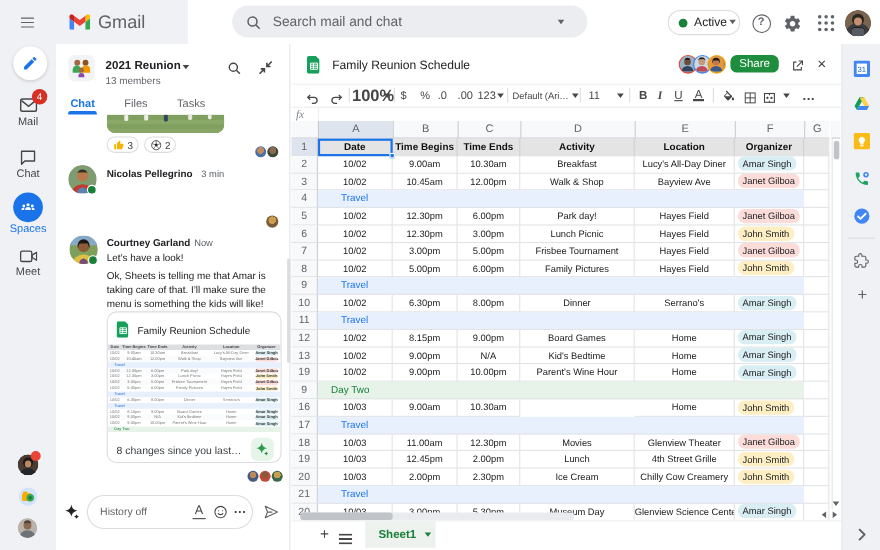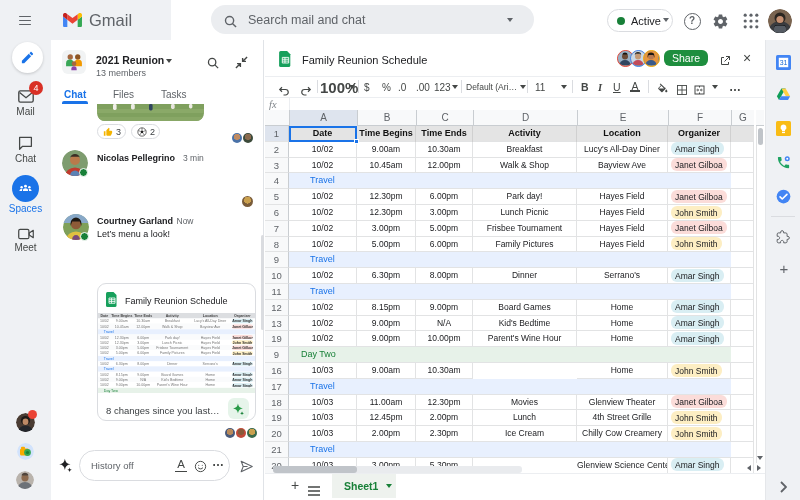--- a/index.html
+++ b/index.html
@@ -176,21 +176,22 @@
         <circle cx="13" cy="13" r="13" fill="#7fa05a"></circle>
         <rect x="0" y="0" width="26" height="9" fill="#88a8c8"></rect>
         <circle cx="13" cy="10" r="5.2" fill="#8d5b38"></circle>
         <path d="M7.6 9 a5.4 5.4 0 0 1 10.8 0 v3 l-1.6-4.6 h-7.6 l-1.6 4.6 z" fill="#1d1812"></path>
         <path d="M3 26 a10 8.6 0 0 1 20 0 z" fill="#e0c040"></path>
         <path d="M9 26 a4 5 0 0 1 8 0 z" fill="#7a4a7a"></path>
       </svg></div>
 <div class="a" style="left:80px;top:232px;width:9px;height:9px;background:#188038;border:1.5px solid #fff;border-radius:50%;"></div>
 <div class="a" style="left:97px;top:215px;width:100px;height:12px;font-size:9px;font-weight:700;color:#202124;line-height:12px;white-space:nowrap;">Courtney Garland</div>
 <div class="a" style="left:176.5px;top:216px;width:30px;height:11px;font-size:8.5px;color:#5f6368;line-height:11px;">Now</div>
-<div class="a" style="left:97px;top:227.5px;width:120px;height:12px;font-size:9px;color:#202124;line-height:12px;white-space:nowrap;">Let’s menu a look!</div>
+<div class="a" style="left:97px;top:227.5px;width:120px;height:12px;font-size:9px;color:#202124;line-height:12px;white-space:nowrap;">Let’s have a look!</div>
+<div class="a" style="left:97px;top:244.5px;width:165px;height:40px;font-size:9px;color:#202124;line-height:12.8px;white-space:nowrap;">Ok, Sheets is telling me that Amar is<br>taking care of that. I’ll make sure the<br>menu is something the kids will like!</div>
 <div class="a" style="left:97px;top:283px;width:159px;height:138px;background:#fff;border:1px solid #dadce0;border-radius:9px;"></div>
 <div class="a" style="left:106px;top:291.5px;width:12px;height:15px;"><svg width="12" height="15" viewBox="0 0 16 20">
         <path d="M2 0 h8 l4 4 v14 a2 2 0 0 1 -2 2 h-10 a2 2 0 0 1 -2 -2 v-16 a2 2 0 0 1 2 -2 z" fill="#17a05c"></path>
         <path d="M4 8 h8 v7 h-8 z M4 10.3 h8 M4 12.6 h8 M7.3 8 v7" stroke="#fff" stroke-width="1.1" fill="none"></path>
       </svg></div>
 <div class="a" style="left:125px;top:294.5px;width:120px;height:12px;font-size:9px;font-weight:500;color:#202124;line-height:12px;white-space:nowrap;">Family Reunion Schedule</div>
 <div class="a" style="left:98px;top:313px;width:157px;height:80px;overflow:hidden;">
       <div class="a" style="left:0;top:0;width:271px;height:146px;transform:scale(0.58);transform-origin:0 0;">
         <div class="a" style="left:0px;top:0px;width:270.69px;height:9.18966px;background:#dcdee1;"></div>
         <div class="a" style="left:0px;top:1.2px;width:22px;height:7px;font-size:6.2px;font-weight:700;color:#444;text-align:center;line-height:7px;overflow:hidden;">Date</div>
@@ -544,20 +545,21 @@
 <div class="a" style="left:731px;top:426.2px;width:23px;height:15.8px;border-right:1px solid #e2e3e4;border-bottom:1px solid #e2e3e4;"></div>
 <div class="a" style="left:265px;top:442px;width:24px;height:15.8px;background:#f8f9fa;border-bottom:1px solid #e2e3e4;border-right:1px solid #c9cdd1;font-size:9.5px;color:#5f6368;text-align:center;line-height:15.8px;">21</div>
 <div class="a" style="left:289px;top:442px;width:442px;height:15.8px;background:#e8f0fe;border-bottom:1px solid #e2e3e4;font-size:9px;color:#1a73e8;">
       <span class="a" style="left:21px;top:0;line-height:15.8px;">Travel</span>
     </div>
 <div class="a" style="left:731px;top:442px;width:23px;height:15.8px;border-bottom:1px solid #e2e3e4;border-right:1px solid #e2e3e4;"></div>
 <div class="a" style="left:265px;top:457.8px;width:24px;height:15.8px;background:#f8f9fa;border-bottom:1px solid #e2e3e4;border-right:1px solid #c9cdd1;font-size:9.5px;color:#5f6368;text-align:center;line-height:15.8px;">20</div>
 <div class="a" style="left:289px;top:457.8px;width:68px;height:15.8px;border-right:1px solid #e2e3e4;border-bottom:1px solid #e2e3e4;font-size:8.5px;color:#202124;text-align:center;line-height:15.8px;white-space:nowrap;overflow:hidden;">10/03</div>
 <div class="a" style="left:357px;top:457.8px;width:59px;height:15.8px;border-right:1px solid #e2e3e4;border-bottom:1px solid #e2e3e4;font-size:8.5px;color:#202124;text-align:center;line-height:15.8px;white-space:nowrap;overflow:hidden;">3.00pm</div>
 <div class="a" style="left:416px;top:457.8px;width:57px;height:15.8px;border-right:1px solid #e2e3e4;border-bottom:1px solid #e2e3e4;font-size:8.5px;color:#202124;text-align:center;line-height:15.8px;white-space:nowrap;overflow:hidden;">5.30pm</div>
+<div class="a" style="left:473px;top:457.8px;width:104px;height:15.8px;border-right:1px solid #e2e3e4;border-bottom:1px solid #e2e3e4;font-size:8.5px;color:#202124;text-align:center;line-height:15.8px;white-space:nowrap;overflow:hidden;">Museum Day</div>
 <div class="a" style="left:577px;top:457.8px;width:91px;height:15.8px;border-right:1px solid #e2e3e4;border-bottom:1px solid #e2e3e4;font-size:8.5px;color:#202124;text-align:center;line-height:15.8px;white-space:nowrap;overflow:hidden;">Glenview Science Center</div>
 <div class="a" style="left:668px;top:457.8px;width:63px;height:15.8px;border-right:1px solid #e2e3e4;border-bottom:1px solid #e2e3e4;font-size:8.5px;color:#202124;text-align:left;padding-left:2.5px;line-height:15.8px;white-space:nowrap;overflow:hidden;"><span style="background:#d9eef3;border-radius:6px;padding:1.5px 4.5px;">Amar Singh</span></div>
 <div class="a" style="left:731px;top:457.8px;width:23px;height:15.8px;border-right:1px solid #e2e3e4;border-bottom:1px solid #e2e3e4;"></div>
 <div class="a" style="left:289px;top:126px;width:68px;height:15.8px;border:2px solid #1a73e8;"></div>
 <div class="a" style="left:354px;top:138.8px;width:5px;height:5px;background:#1a73e8;border:1px solid #fff;"></div>
 <div class="a" style="left:265px;top:473px;width:500px;height:27px;background:#fff;"></div>
 <div class="a" style="left:273px;top:466px;width:249px;height:6.5px;background:#e9ebee;border-radius:3px;"></div>
 <div class="a" style="left:273px;top:466px;width:84px;height:6.5px;background:#c0c4c9;border-radius:3px;"></div>
 <div class="a" style="left:755.5px;top:110px;width:0px;height:353px;border-left:1px solid #e2e3e4;"></div>
 <div class="a" style="left:756px;top:110px;width:8px;height:16px;background:#f8f9fa;border-bottom:1px solid #c9cdd1;"></div>

